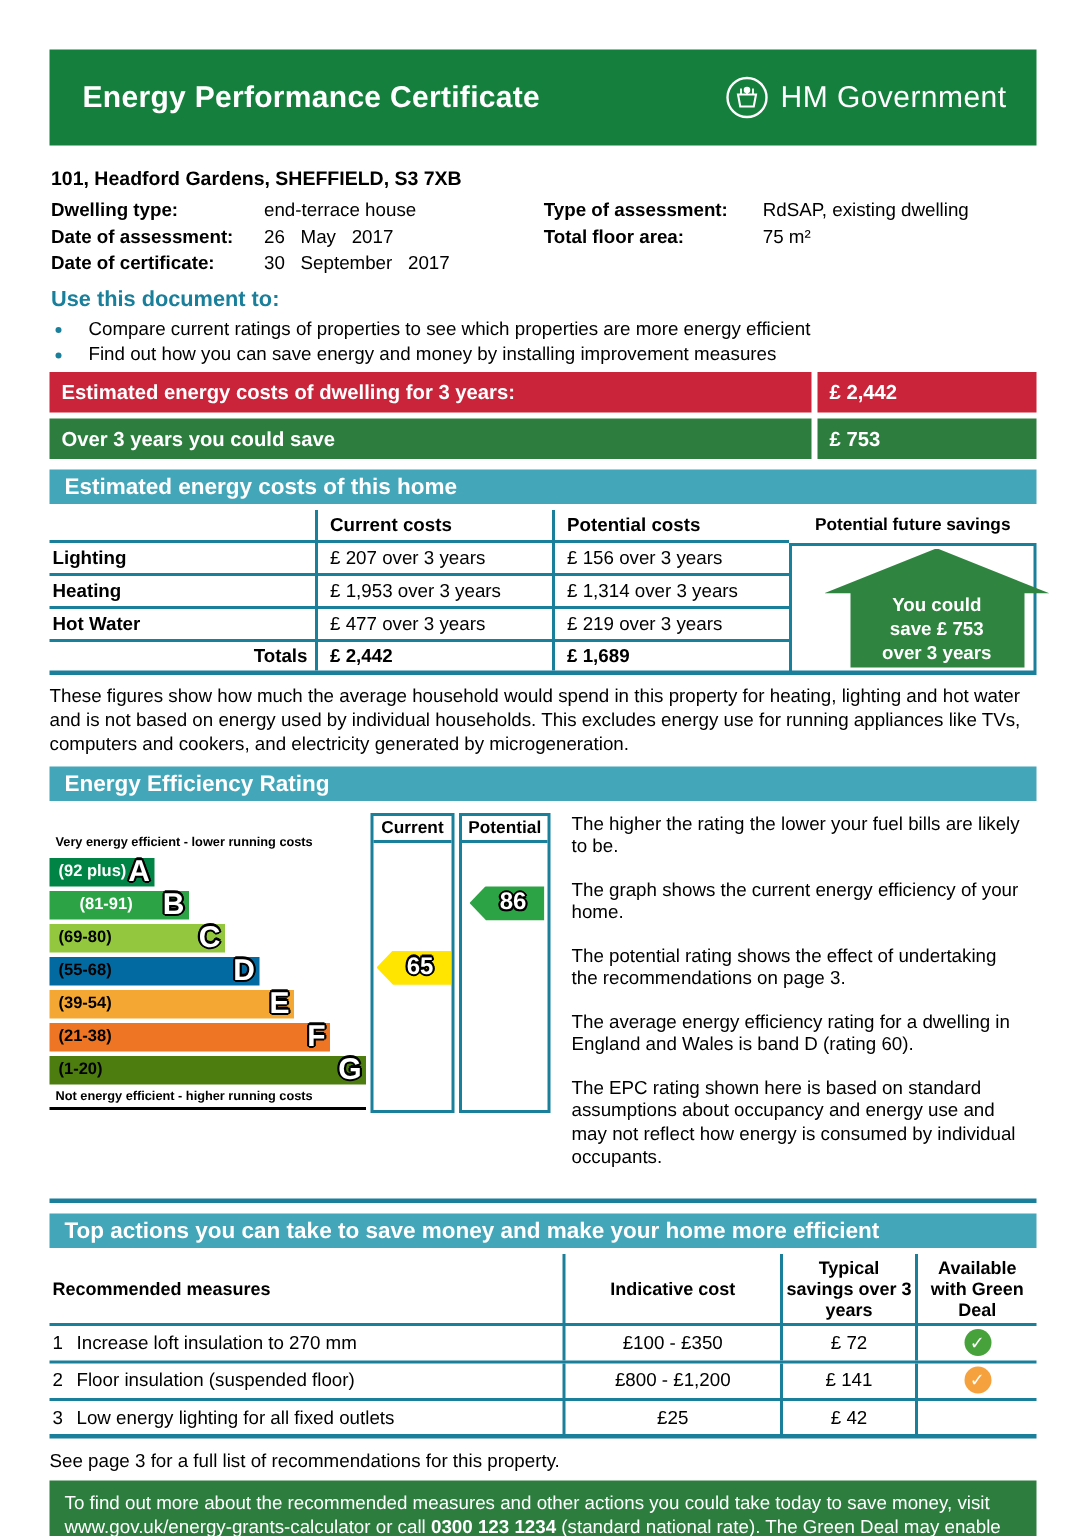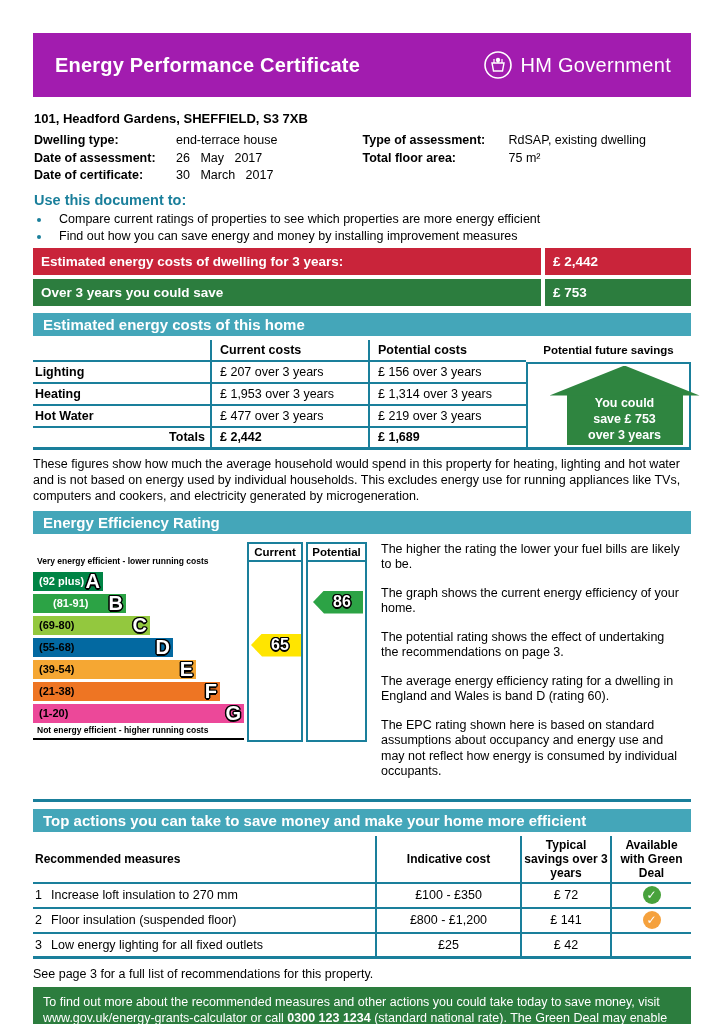--- a/index.html
+++ b/index.html
@@ -100,21 +100,21 @@
 
   .see-page { font-size:12.5px; margin-top:8px; margin-bottom:6px; }
   .info-box { color:#fff; font-size:12.5px; line-height:16.5px; padding:7px 10px 8px; }
   .info-box b { font-weight:bold; }
 </style>
 </head>
 <body>
 
 <div class="page">
 
-  <div class="header-band" style="background-color: #a21caf;">
+  <div class="header-band" style="background-color: #15803d;">
     <div class="header-title">Energy Performance Certificate</div>
     <div class="gov-logo">
       <span>
         <svg width="30" height="30" viewBox="0 0 30 30">
           <circle cx="15" cy="15" r="13" fill="none" stroke="#ffffff" stroke-width="1.6"></circle>
           <circle cx="15" cy="10" r="2.2" fill="#ffffff"></circle>
           <path d="M9 13 L21 13 L19.5 21 L10.5 21 Z" fill="none" stroke="#ffffff" stroke-width="1.4"></path>
           <path d="M11 13 L11 9 M15 13 L15 8 M19 13 L19 9" stroke="#ffffff" stroke-width="1.2"></path>
         </svg>
       </span>
@@ -128,21 +128,21 @@
       <div class="detail-row">
         <span class="lbl">Dwelling type:</span>
         <span>end-terrace house</span>
       </div>
       <div class="detail-row">
         <span class="lbl">Date of assessment:</span>
         <span class="date-val">26 May 2017</span>
       </div>
       <div class="detail-row">
         <span class="lbl">Date of certificate:</span>
-        <span class="date-val">30 March 2017</span>
+        <span class="date-val">30 September 2017</span>
       </div>
     </div>
     <div class="details-col dr">
       <div class="detail-row">
         <span class="lbl">Type of assessment:</span>
         <span>RdSAP, existing dwelling</span>
       </div>
       <div class="detail-row">
         <span class="lbl">Total floor area:</span>
         <span>75 m²</span>
@@ -236,21 +236,21 @@
             <span class="band-letter">D</span>
           </div>
           <div class="band band-e" style="background-color: rgb(245, 167, 51);">
             <span>(39-54)</span>
             <span class="band-letter">E</span>
           </div>
           <div class="band band-f" style="background-color: rgb(238, 117, 35);">
             <span>(21-38)</span>
             <span class="band-letter">F</span>
           </div>
-          <div class="band band-g" style="background-color: #ec4899;">
+          <div class="band band-g" style="background-color: #4d7c0f;">
             <span>(1-20)</span>
             <span class="band-letter">G</span>
           </div>
         </div>
         <div class="epc-bottom-label">Not energy efficient - higher running costs</div>
       </div>
       <div class="rating-col cur">
         <div class="rating-col-head">Current</div>
       </div>
       <div class="rating-col pot">

